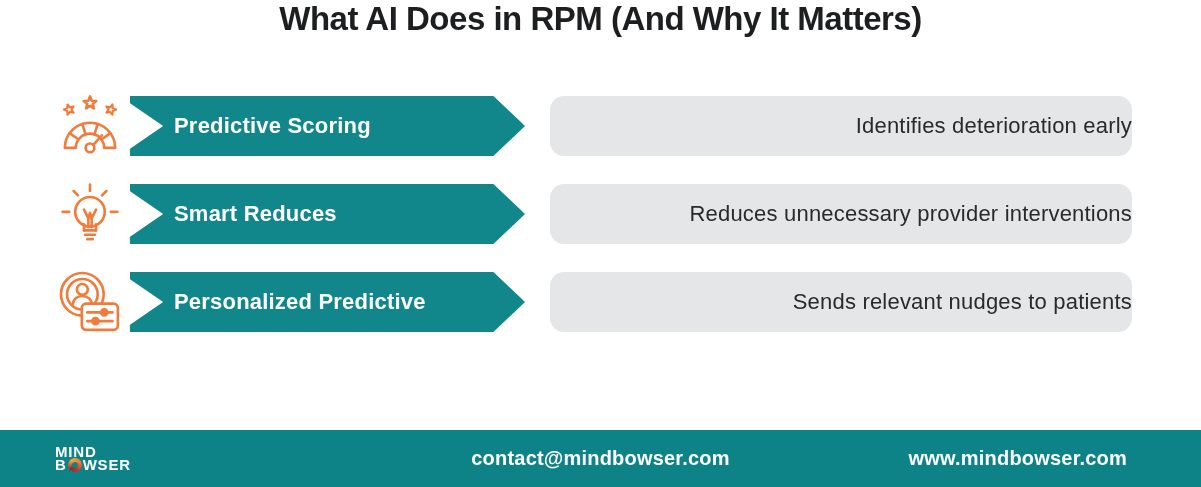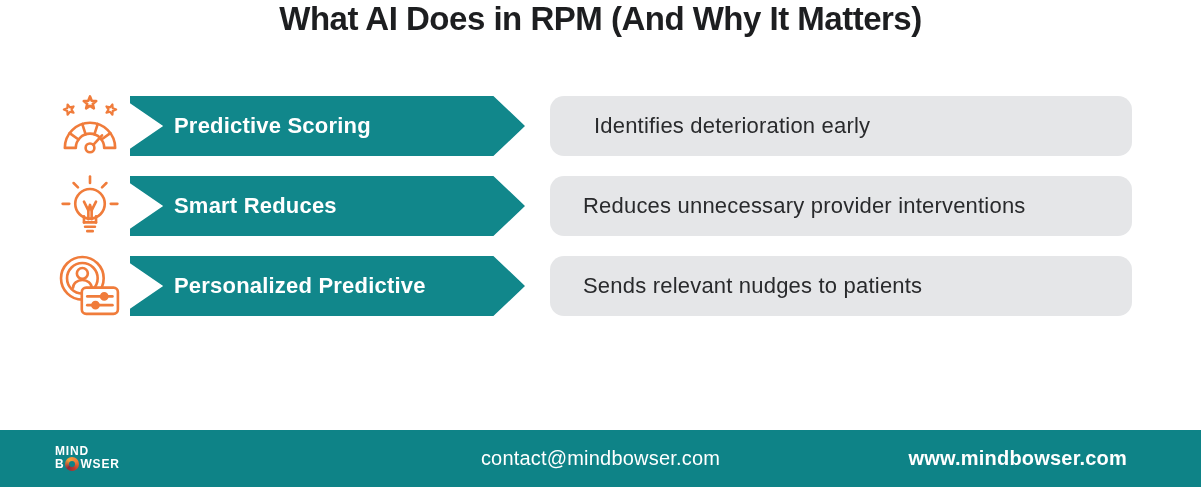--- a/index.html
+++ b/index.html
@@ -5,50 +5,50 @@
   * { margin:0; padding:0; box-sizing:border-box; }
   body { background:#ffffff; }
   .canvas {
     position:relative; width:1201px; height:487px; background:#ffffff;
     font-family:"Liberation Sans", sans-serif; overflow:hidden;
   }
   .title {
     text-align:center;
     font-size:33px; font-weight:700; color:#1d1e20; letter-spacing:-0.5px;
   }
-  .rows { position:absolute; top:96px; left:50px; display:flex; flex-direction:column; gap:20px; }
+  .rows { position:absolute; top:96px; left:50px; display:flex; flex-direction:column; gap:28px; }
   .row { display:flex; align-items:center; height:60px; }
   .icon-cell { width:80px; display:flex; justify-content:center; align-items:center; }
   .banner {
     width:395px; height:60px; background:#11878B;
     clip-path:polygon(0% 0%, 92% 0%, 100% 50%, 92% 100%, 0% 100%, 0% 88%, 8.4% 50%, 0% 12%);
     display:flex; align-items:center; padding-left:44px;
     color:#ffffff; font-size:22px; font-weight:700; letter-spacing:0.2px;
   }
   .pill {
     margin-left:25px; width:582px; height:60px; background:#E5E6E8;
     border-radius:14px; display:flex; align-items:center; padding-left:33px;
-    font-size:22px; color:#292a2c; letter-spacing:0.2px;
+    font-size:22px; color:#292a2c; letter-spacing:0.2px;justify-content:flex-end;
   }
   .row:nth-child(1) .pill { padding-left:44px; }
   .footer {
     position:absolute; left:0; bottom:0; width:1201px; height:57px;
     background:#0E8387; display:flex; align-items:center; color:#ffffff;
   }
-  .logo { margin-left:55px; font-weight:700; font-size:12px; line-height:0.92; letter-spacing:0.8px; }
+  .logo { margin-left:55px; font-weight:700; font-size:15px; line-height:0.92; letter-spacing:0.8px; }
   .logo-line2 { display:flex; align-items:center; }
   .logo-o {
     display:inline-block; width:14px; height:14px; border-radius:50%; position:relative;
     background:conic-gradient(from -40deg, #F4A23A, #EF7D3A 100deg, #C0392B 190deg, #8E2B3B 265deg, #F4A23A);
     margin:0 1px;
   }
   .logo-o::after { content:""; position:absolute; inset:4px; border-radius:50%; background:#0E8387; }
   .footer-email {
     position:absolute; left:50%; transform:translateX(-50%);
-    font-weight:400; font-size:20px; letter-spacing:0.2px;
+    font-weight:700; font-size:20px; letter-spacing:0.2px;
   }
   .footer-site { position:absolute; right:74px; font-weight:700; font-size:20px; letter-spacing:0.2px; }
   .icon-svg { stroke:#F07C3B; fill:none; stroke-width:2.4; stroke-linecap:round; stroke-linejoin:round; }
 </style>
 </head>
 <body>
 
 <div class="canvas">
 
   <div class="title">What AI Does in RPM (And Why It Matters)</div>

